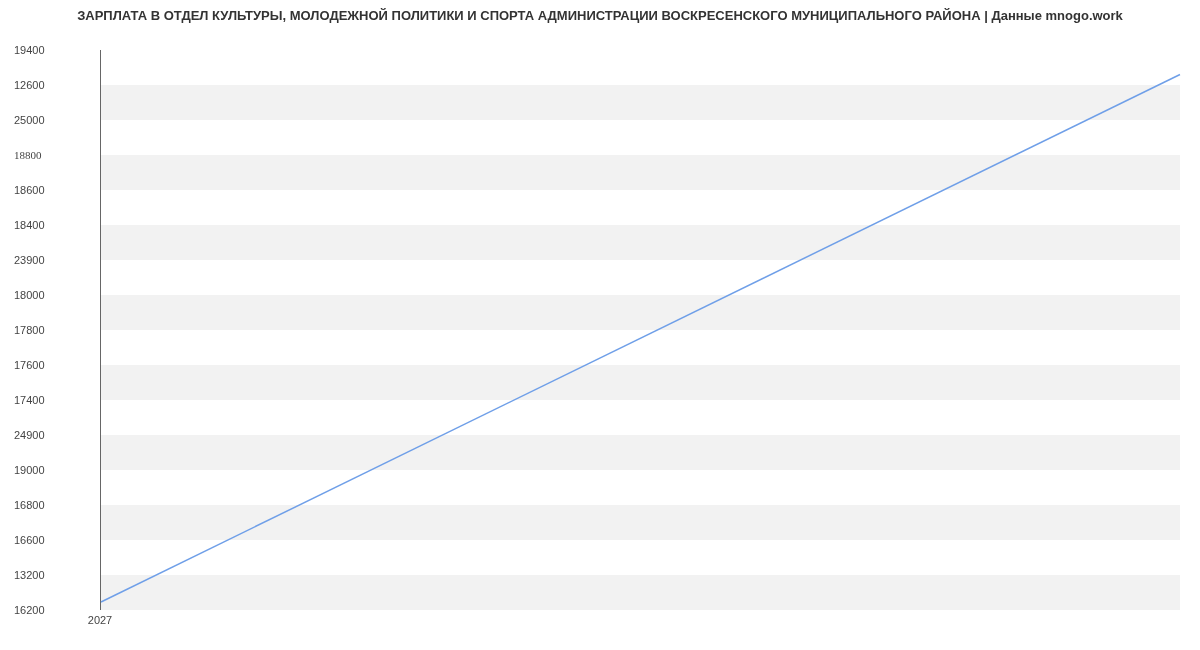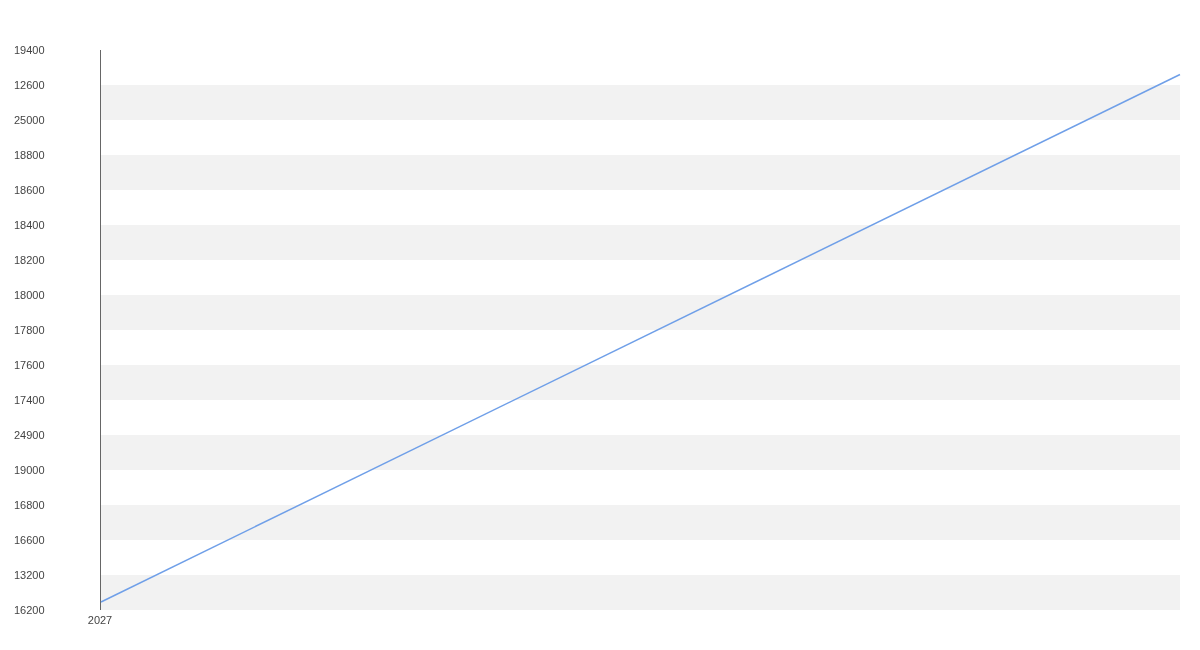--- a/index.html
+++ b/index.html
@@ -63,20 +63,21 @@
     top: 0;
     width: 100%;
     height: 100%;
     overflow: visible;
   }
 </style>
 </head>
 <body>
 
 <div class="chart-wrap">
+  <div class="title">ЗАРПЛАТА В ОТДЕЛ КУЛЬТУРЫ, МОЛОДЕЖНОЙ ПОЛИТИКИ И СПОРТА АДМИНИСТРАЦИИ ВОСКРЕСЕНСКОГО МУНИЦИПАЛЬНОГО РАЙОНА | Данные mnogo.work</div>
 
   <div class="plot" id="plot">
       <div class="band" style="top: 35px; height: 35px;"></div>
       <div class="band" style="top: 105px; height: 35px;"></div>
       <div class="band" style="top: 175px; height: 35px;"></div>
       <div class="band" style="top: 245px; height: 35px;"></div>
       <div class="band" style="top: 315px; height: 35px;"></div>
       <div class="band" style="top: 385px; height: 35px;"></div>
       <div class="band" style="top: 455px; height: 35px;"></div>
       <div class="band" style="top: 525px; height: 35px;"></div>
@@ -87,22 +88,22 @@
 <div class="ytlabel" style="top: 610px;">16200</div>
     <div class="ytlabel" style="top: 575px;">13200</div>
     <div class="ytlabel" style="top: 540px;">16600</div>
     <div class="ytlabel" style="top: 505px;">16800</div>
     <div class="ytlabel" style="top: 470px;">19000</div>
     <div class="ytlabel" style="top: 435px;">24900</div>
     <div class="ytlabel" style="top: 400px;">17400</div>
     <div class="ytlabel" style="top: 365px;">17600</div>
     <div class="ytlabel" style="top: 330px;">17800</div>
     <div class="ytlabel" style="top: 295px;">18000</div>
-    <div class="ytlabel" style="top: 260px;">18200</div>
+    <div class="ytlabel" style="top: 260px;">23900</div>
     <div class="ytlabel" style="top: 225px;">18400</div>
     <div class="ytlabel" style="top: 190px;">18600</div>
-    <div class="ytlabel" style="top: 155px;">18800</div>
+    <div class="ytlabel" style="top: 155px; font-family: Liberation Serif, serif;">18800</div>
     <div class="ytlabel" style="top: 120px;">25000</div>
     <div class="ytlabel" style="top: 85px;">12600</div>
     <div class="ytlabel" style="top: 50px;">19400</div>
     <div class="xtlabel" style="left: 100px;">2027</div>
     <div class="xtlabel" style="left: 1245px;">2024</div>
   </div>
 
 </body></html>

